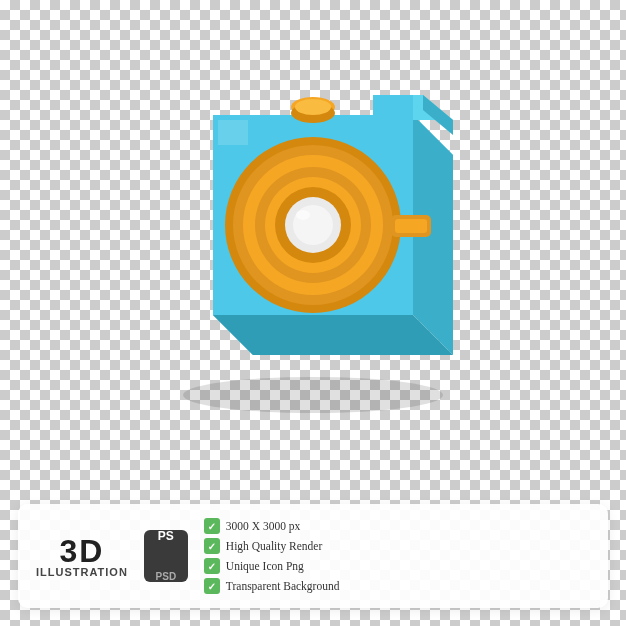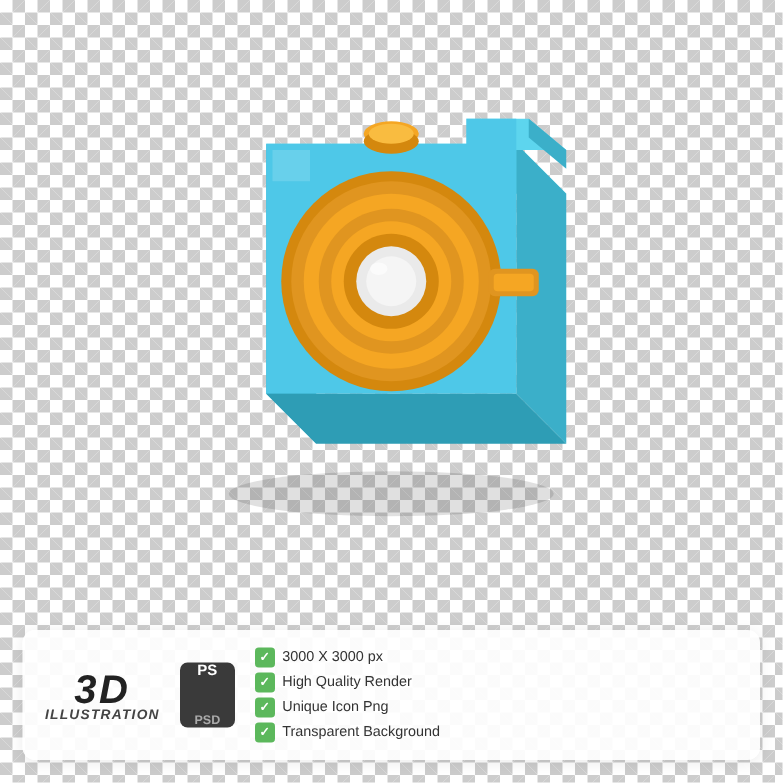--- a/index.html
+++ b/index.html
@@ -47,21 +47,20 @@
       gap: 16px;
       box-shadow: 0 2px 12px rgba(0,0,0,0.08);
     }
 
     .info-3d-text {
       display: flex;
       flex-direction: column;
       align-items: center;
       line-height: 1;
       min-width: 80px;
-      font-style: italic;
     }
 
     .text-3d {
       font-size: 32px;
       font-weight: 900;
       color: #222;
       letter-spacing: 2px;
     }
 
     .text-illustration {
@@ -125,20 +124,21 @@
       background-position: 0 0, 0 3px, 3px -3px, -3px 0px;
       background-color: #fff;
       margin-bottom: 2px;
     }
 
     .feature-list {
       display: flex;
       flex-direction: column;
       gap: 4px;
       flex: 1;
+      font-family: Liberation Serif, serif;
     }
 
     .feature-item {
       display: flex;
       align-items: center;
       gap: 6px;
       font-size: 11.5px;
       color: #333;
     }
 

